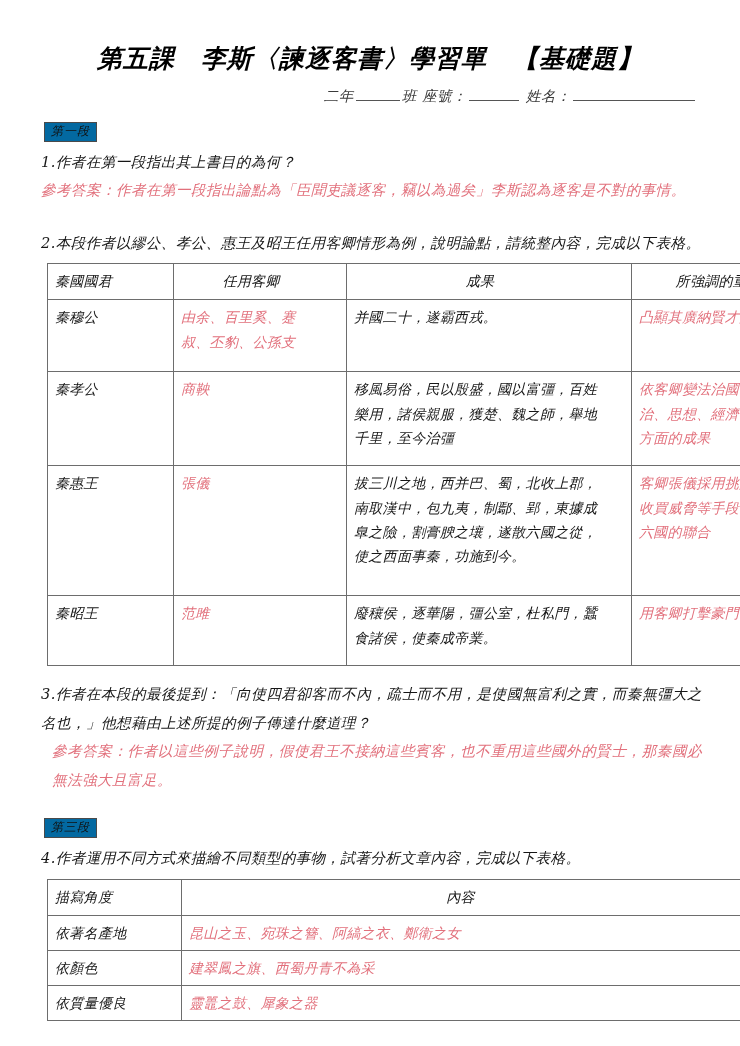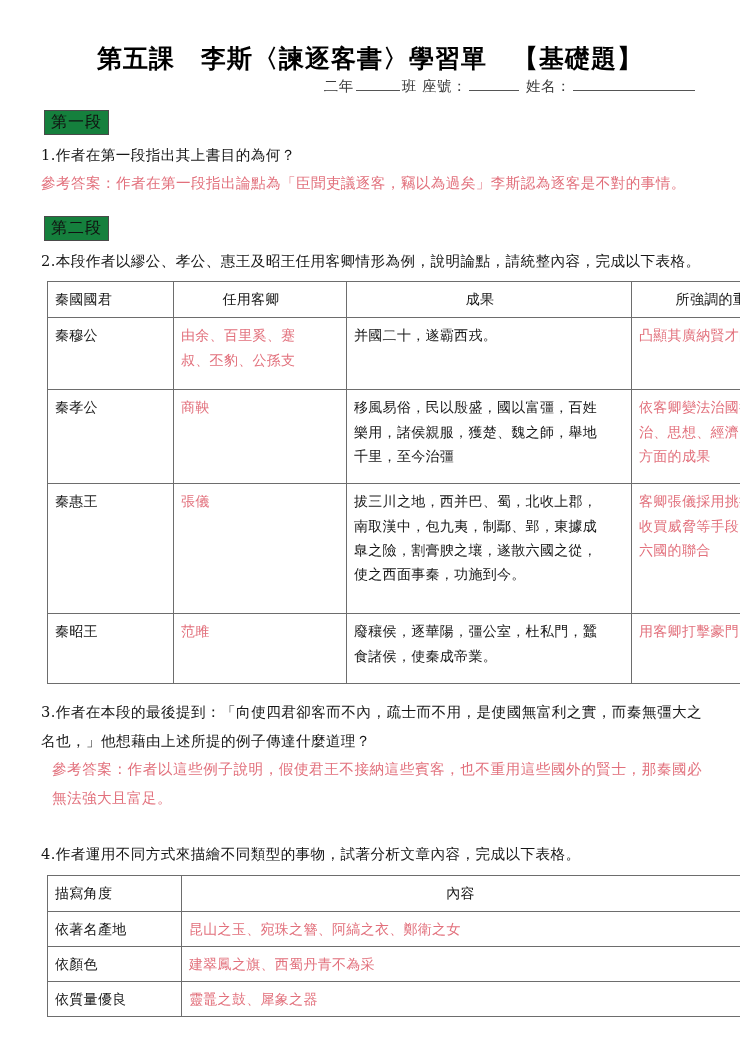--- a/index.html
+++ b/index.html
@@ -14,39 +14,41 @@
     color: #1a1a1a;
     position: relative;
     overflow: hidden;
   }
   .page {
     position: relative;
     width: 740px;
     height: 1046px;
     box-sizing: border-box;
     padding: 0;
+    font-style: italic;
   }
 
   
   .title-row {
     text-align: center;
     padding-top: 42px;
   }
   .doc-title {
     display: inline-block;
     font-size: 25px;
     font-weight: bold;
     letter-spacing: 1px;
     font-family: "DejaVu Sans", "Liberation Sans", sans-serif;
     color: #000;
     white-space: pre;
   }
 
   
   .idline {
+    margin-top: 10px;
     padding-right: 43px;
     text-align: right;
     font-size: 14.5px;
     color: #3a3a3a;
     letter-spacing: 0.5px;
     white-space: nowrap;
   }
   .idline .blank {
     display: inline-block;
     border-bottom: 1.3px solid #555;
@@ -56,25 +58,25 @@
   }
   .blank-class { width: 44px; }
   .blank-num   { width: 50px; }
   .blank-name  { width: 122px; }
 
   
   .sect-box {
     display: inline-block;
     border: 1.2px solid #4a4a4a;
     padding: 1px 6px 2px 6px;
-    font-size: 16px;
+    font-size: 12px;
     line-height: 1.25;
     letter-spacing: 1px;
     color: #111;
-    background: #15803d;
+    background: #0369a1;
   }
   .sect-wrap { margin-left: 44px; }
 
   
   .q {
     margin-left: 41px;
     margin-right: 38px;
     font-size: 14.6px;
     line-height: 1.95;
     letter-spacing: 0.4px;
@@ -165,23 +167,20 @@
 
   <div class="sect-wrap">
     <span class="sect-box">第一段</span>
   </div>
   <div class="gap-6"></div>
   <div class="q">1.作者在第一段指出其上書目的為何？</div>
   <div class="ans ans-flush">參考答案：作者在第一段指出論點為「臣聞吏議逐客，竊以為過矣」李斯認為逐客是不對的事情。</div>
 
   <div class="gap-18"></div>
 
-  <div class="sect-wrap">
-    <span class="sect-box">第二段</span>
-  </div>
   <div class="gap-6"></div>
   <div class="q">2.本段作者以繆公、孝公、惠王及昭王任用客卿情形為例，說明論點，請統整內容，完成以下表格。</div>
 
   <div class="gap-6"></div>
 
   <table class="sheet" id="main-table">
     <thead>
       <tr>
         <th class="c1">秦國國君</th>
         <th class="c2">任用客卿</th>
@@ -217,20 +216,23 @@
     </tbody>
   </table>
 
   <div class="gap-14"></div>
 
   <div class="q">3.作者在本段的最後提到：「向使四君卻客而不內，疏士而不用，是使國無富利之實，而秦無彊大之名也，」他想藉由上述所提的例子傳達什麼道理？</div>
   <div class="ans">參考答案：作者以這些例子說明，假使君王不接納這些賓客，也不重用這些國外的賢士，那秦國必無法強大且富足。</div>
 
   <div class="gap-22"></div>
 
+  <div class="sect-wrap">
+    <span class="sect-box">第三段</span>
+  </div>
   <div class="gap-6"></div>
   <div class="q">4.作者運用不同方式來描繪不同類型的事物，試著分析文章內容，完成以下表格。</div>
 
   <div class="gap-6"></div>
 
   <table class="sheet" id="desc-table">
     <thead>
       <tr>
         <th class="d1" style="text-align:left">描寫角度</th>
         <th class="d2" style="text-align:center">內容</th>

